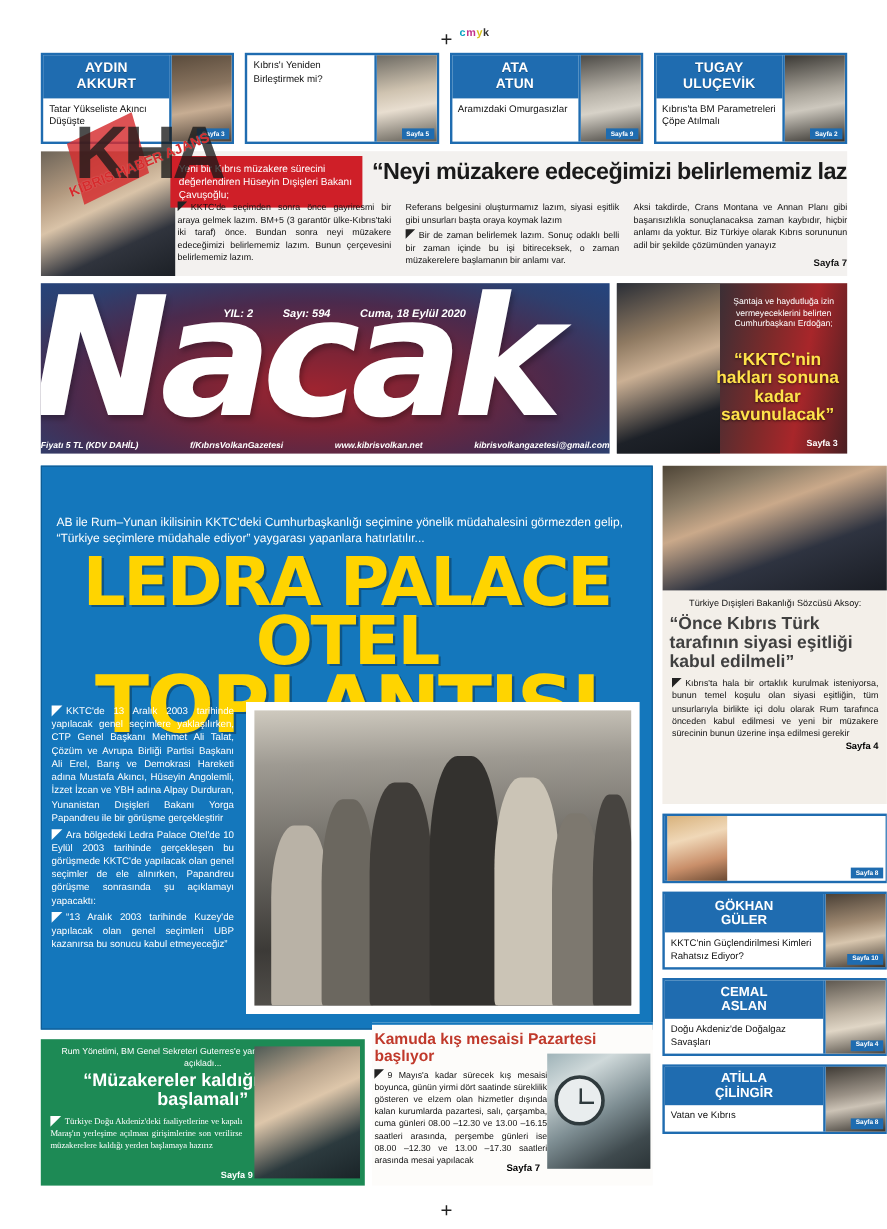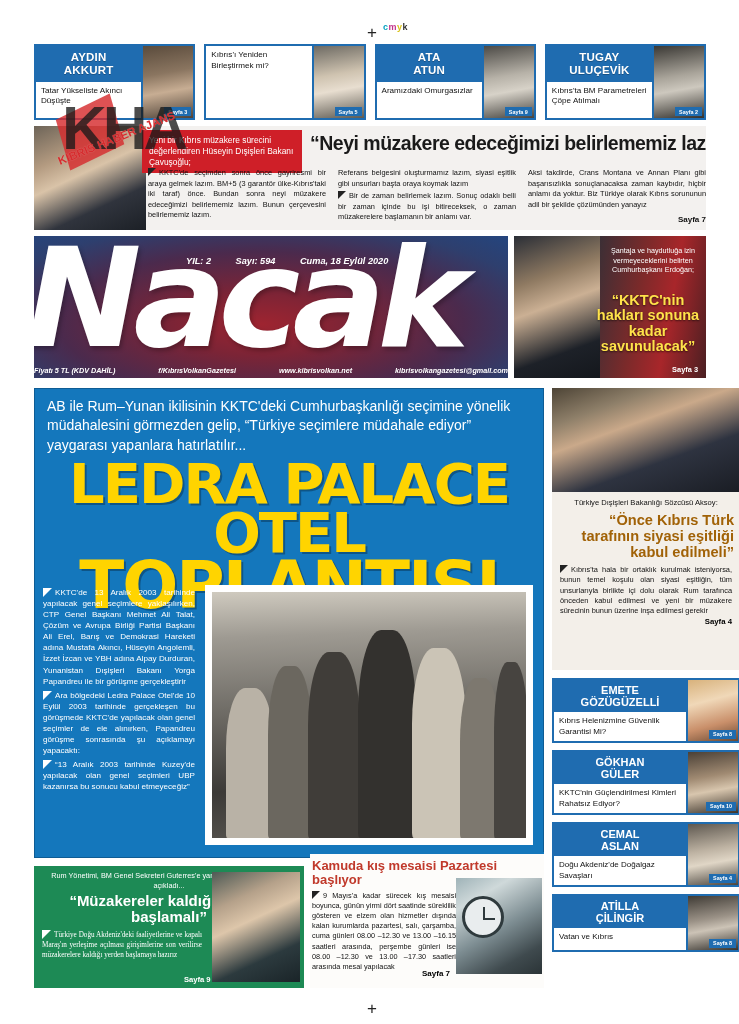--- a/index.html
+++ b/index.html
@@ -95,21 +95,21 @@
   .erd-kick { position: absolute; left: 90px; top: 10px; width: 98px; color: #fff;
               font-size: 7.2px; line-height: 1.35; text-align: center; }
   .erd-head { position: absolute; left: 78px; top: 57px; width: 112px; color: #ffe24a;
               font-size: 14.5px; font-weight: bold; line-height: 1.06; text-align: center;
               text-shadow: 0 1px 2px rgba(0,0,0,.6); }
   .erd-sayfa { position: absolute; right: 8px; bottom: 4px; color: #fff; font-size: 7.4px; font-weight: bold; }
 
   
   .lead { position: absolute; left: 34px; top: 388px; width: 510px; height: 470px;
           background: #1477bc; border: 1px solid #0e5c94; overflow: hidden; }
-  .lead-kicker { padding: 8px 12px 2px 12px; color: #fff; font-size: 14px; line-height: 1.38; }
+  .lead-kicker { padding: 8px 12px 2px 12px; color: #fff; font-size: 10px; line-height: 1.38; margin-top: 32px; }
   .lead-h1 { color: #ffd400; font-weight: bold; font-size: 56px; line-height: .88;
              letter-spacing: -2px; text-align: center; padding: 2px 6px 0;
              text-shadow: 2px 2px 0 rgba(0,0,0,.28); font-family: "DejaVu Sans", sans-serif; }
   .lead-h2 { color: #ffd400; font-weight: bold; font-size: 66px; line-height: .88;
              letter-spacing: -2px; text-align: center; padding: 0 6px 6px;
              text-shadow: 2px 2px 0 rgba(0,0,0,.28); font-family: "DejaVu Sans", sans-serif; }
   .lead-body { position: absolute; left: 8px; top: 198px; width: 152px; color: #fff;
                font-size: 8.1px; line-height: 1.37; text-align: justify; }
   .lead-body p { margin-bottom: 3px; }
   .tri-w { display: inline-block; width: 0; height: 0; border-left: 9px solid #fff;
@@ -120,22 +120,22 @@
                    background: linear-gradient(178deg,#cfcabf 0%,#9e9a92 18%,#6d6a64 48%,#3c3a37 78%,#56534e 100%);
                    position: relative; overflow: hidden; }
   .pp { position: absolute; bottom: 0; border-radius: 40% 40% 3% 3%; }
 
   
   .aksoy { position: absolute; left: 552px; top: 388px; width: 188px; height: 282px;
            background: #f3efe9; overflow: hidden; }
   .aksoy-photo { width: 100%; height: 104px;
                  background: linear-gradient(160deg,#4d4436 0%,#8e7f69 22%,#caa98a 38%,#2e3340 66%,#1a1d24 100%); }
   .aksoy-kick { font-size: 7.6px; text-align: center; padding: 6px 8px 2px; line-height: 1.3; color: #111; }
-  .aksoy-head { font-size: 14.6px; font-weight: bold; text-align: right; line-height: 1.1;
-                padding: 2px 6px 5px; color: #a16207; }
+  .aksoy-head { font-size: 14.6px; font-weight: bold; text-align: left; line-height: 1.1;
+                padding: 2px 6px 5px; color: #404040; }
   .aksoy-body { font-size: 7.4px; line-height: 1.4; padding: 0 8px; text-align: justify; color: #111; }
   .aksoy-sayfa { text-align: right; font-weight: bold; font-size: 7.8px; padding: 0 8px 4px; }
 
   
   .rcol-stack { position: absolute; left: 552px; top: 678px; width: 188px;
                 display: flex; flex-direction: column; gap: 7px; }
   .rcol { position: relative; border: 2px solid #1f6cb0; background: #fff; display: flex; min-height: 58px; }
   .rcol .rc-left { flex: 1; display: flex; flex-direction: column; }
   .rcol .rc-name { background: #1f6cb0; color: #fff; font-weight: bold; font-size: 11px;
                    text-align: center; padding: 4px 2px; line-height: 1.1; }
@@ -302,27 +302,20 @@
     <div class="aksoy-photo"></div>
     <div class="aksoy-kick">Türkiye Dışişleri Bakanlığı Sözcüsü Aksoy:</div>
     <div class="aksoy-head">“Önce Kıbrıs Türk tarafının siyasi eşitliği kabul edilmeli”</div>
     <div class="aksoy-body"><span class="tri"></span><span>Kıbrıs'ta hala bir ortaklık kurulmak isteniyorsa, bunun temel koşulu olan siyasi eşitliğin, tüm unsurlarıyla birlikte içi dolu olarak Rum tarafınca önceden kabul edilmesi ve yeni bir müzakere sürecinin bunun üzerine inşa edilmesi gerekir</span></div>
     <div class="aksoy-sayfa">Sayfa 4</div>
   </div>
 
   <div class="rcol-stack">
 
     <div class="rcol">
-      <div class="rc-left">
-        <div class="rc-name">
-          <div>EMETE</div>
-          <div>GÖZÜGÜZELLİ</div>
-        </div>
-        <div class="rc-title">Kıbrıs Helenizmine Güvenlik Garantisi Mi?</div>
-      </div>
       <div class="rc-photo ph-emete"></div>
       <div class="rc-page">Sayfa 8</div>
     </div>
 
     <div class="rcol">
       <div class="rc-left">
         <div class="rc-name">
           <div>GÖKHAN</div>
           <div>GÜLER</div>
         </div>

